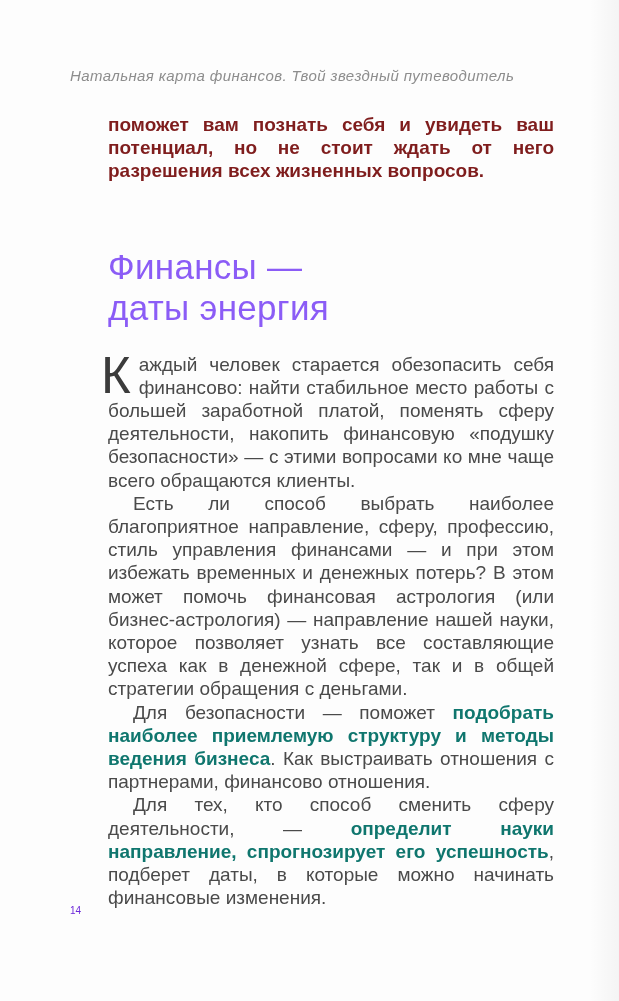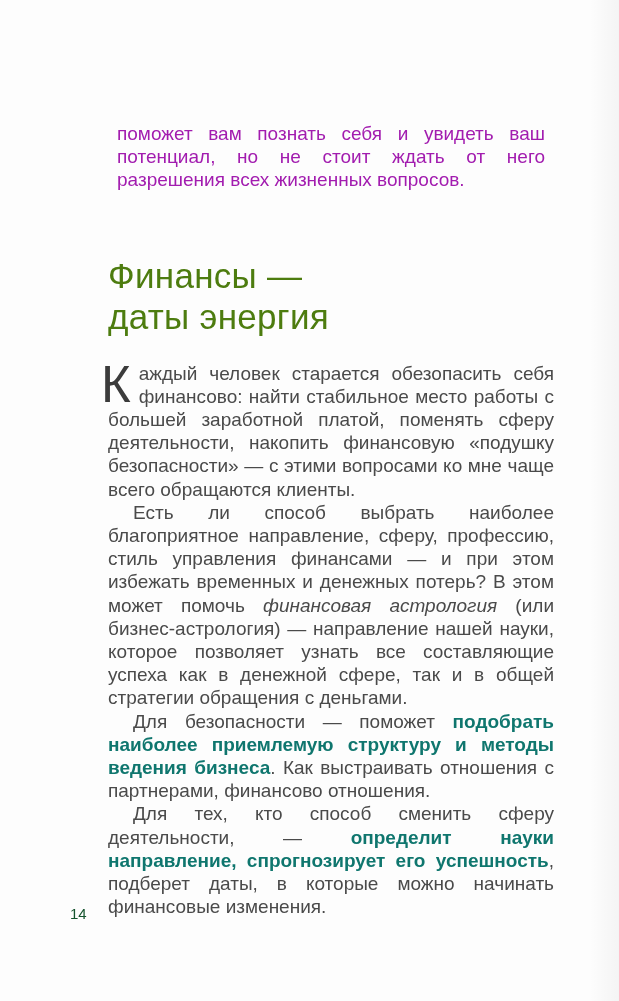--- a/index.html
+++ b/index.html
@@ -34,35 +34,36 @@
     color: #8d8d8d;
     white-space: nowrap;
   }
   .content {
     position: absolute;
     left: 108px;
     top: 113px;
     width: 446px;
   }
   .intro-para {
-    margin: 9px;
+    margin: 0;
     font-size: 19px;
     line-height: 23.2px;
-    color: #a21caf;
+    color: #7f1d1d;
     text-align: justify;
     hyphens: auto;
+    font-weight: bold;
     -webkit-hyphens: auto;
   }
   .chapter-heading {
     margin: 63px 0 0 0;
     font-size: 35px;
     line-height: 41px;
     font-weight: 400;
     letter-spacing: 0.3px;
-    color: #4d7c0f;
+    color: #8b5cf6;
   }
   .paragraphs {
     margin-top: 25px;
   }
   .body-para {
     margin: 0;
     font-size: 19px;
     line-height: 23.2px;
     color: #4a4a4a;
     text-align: justify;
@@ -81,35 +82,35 @@
     padding: 1px 8px 0 0;
     margin-left: -7px;
     font-weight: 400;
     color: #3b3b3b;
   }
   .run-b {
     font-weight: bold;
     color: #0f766e;
   }
   .run-i {
-    font-style: italic;
   }
   .page-number {
     position: absolute;
     left: 70px;
     top: 905px;
-    font-size: 15px;
-    color: #14532d;
+    font-size: 10px;
+    color: #6d28d9;
   }
 </style>
 </head>
 <body>
 
 <div class="page">
 
+  <div class="running-header">Натальная карта финансов. Твой звездный путеводитель</div>
 
   <div class="content">
 
     <p class="intro-para">поможет вам познать себя и увидеть ваш потенциал, но не стоит ждать от него разрешения всех жизненных вопросов.</p>
 
     <h1 class="chapter-heading">
       <span>Финансы —</span><br>
       <span>даты энергия</span>
     </h1>
 

